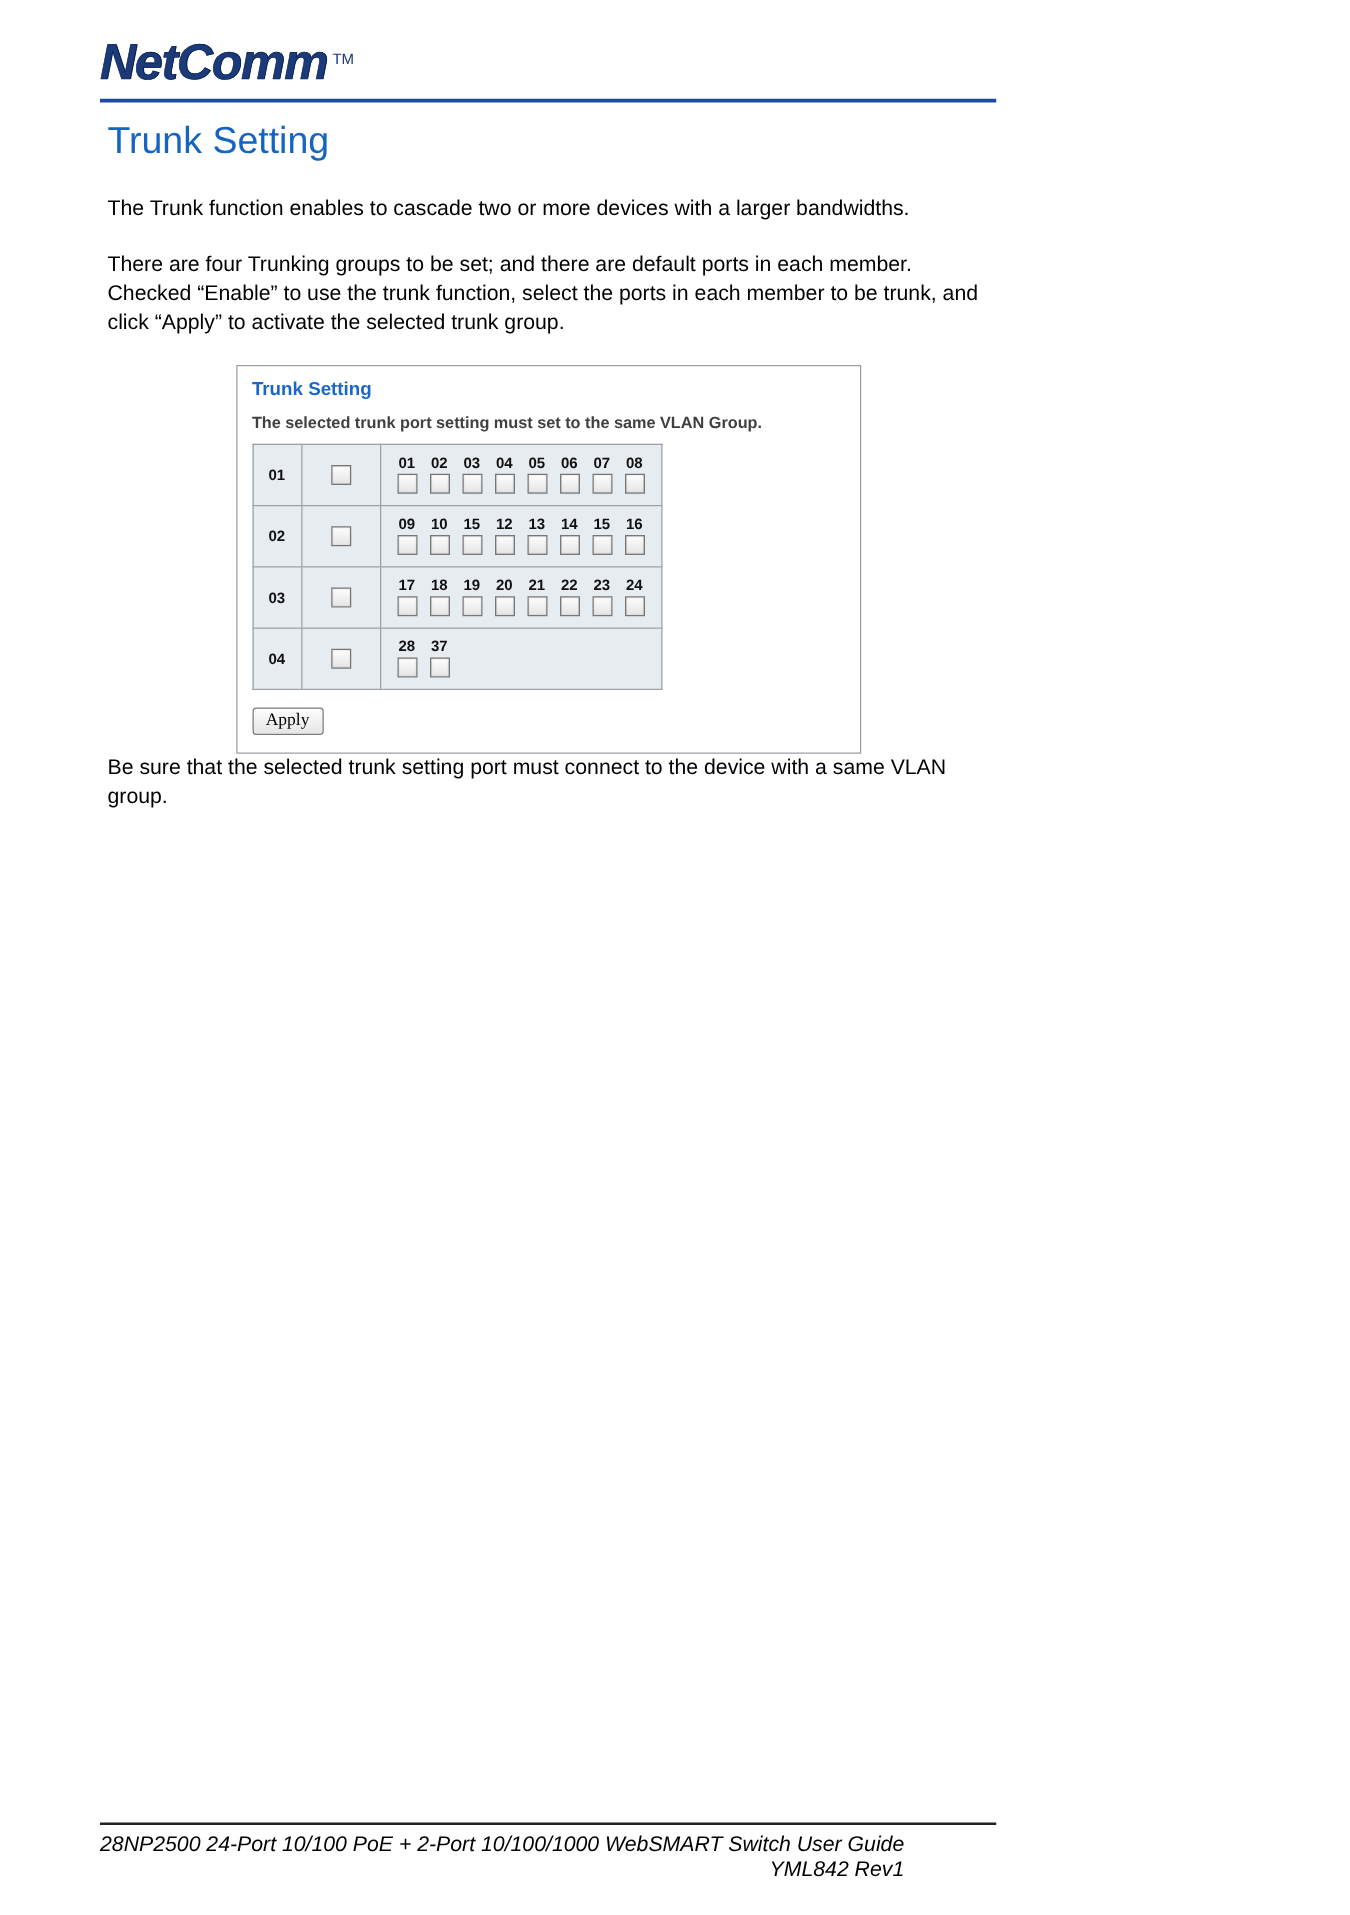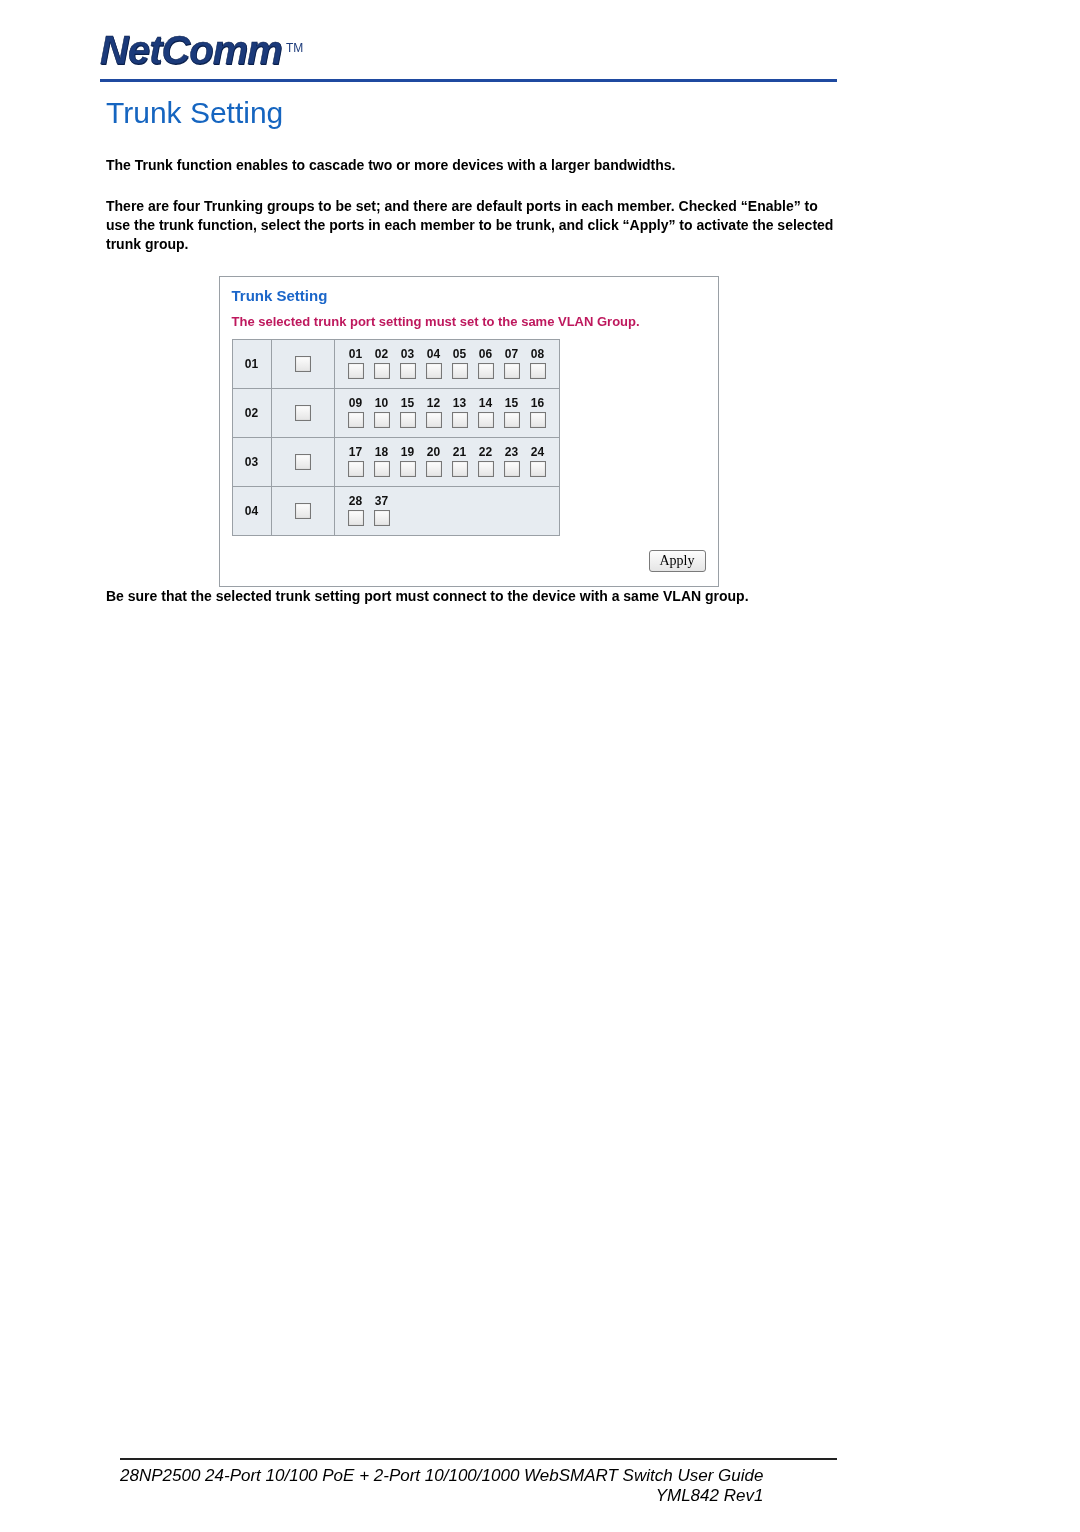--- a/index.html
+++ b/index.html
@@ -7,22 +7,21 @@
     padding: 0;
     background: #ffffff;
     font-family: Arial, Helvetica, sans-serif;
     color: #000;
   }
   .page {
     width: 877px;
     height: 1532px;
     position: relative;
     box-sizing: border-box;
-    padding: 28px 80px 0 60px;
-    margin-left: 40px;
+    padding: 28px 80px 0 80px;
   }
   .logo-row {
     display: flex;
     align-items: baseline;
     padding-bottom: 6px;
   }
   .logo {
     font-family: "Arial Black", Arial, sans-serif;
     font-size: 40px;
     font-weight: 900;
@@ -46,45 +45,44 @@
     border-top: 3px solid #1f4aa0;
     margin: 0 0 14px 0;
   }
   h1.section-title {
     color: #1565c0;
     font-weight: 400;
     font-size: 30px;
     margin: 10px 0 26px 6px;
   }
   p.body {
-    font-size: 14px;
+    font-size: 17px;
     line-height: 1.35;
     margin: 0 0 22px 6px;
     color: #000;
-    font-weight: bold;
   }
   .figure-wrap {
     margin: 8px auto 0 auto;
     width: 500px;
   }
   .panel {
     border: 1px solid #9aa0a6;
     background: #fff;
     padding: 10px 12px 14px 12px;
   }
   .panel-title {
     color: #1b66c9;
     font-weight: bold;
     font-size: 15px;
     margin: 0 0 10px 0;
   }
   .panel-note {
     font-size: 13px;
     font-weight: bold;
-    color: #be185d;
+    color: #404040;
     margin: 0 0 10px 0;
   }
   table.trunk {
     border-collapse: collapse;
   }
   table.trunk th, table.trunk td {
     border: 1px solid #9aa0a6;
     font-size: 12px;
     font-weight: bold;
     text-align: center;
@@ -124,21 +122,21 @@
   .checkbox {
     display: inline-block;
     width: 14px;
     height: 14px;
     border: 1px solid #777;
     background: linear-gradient(#fdfdfd, #e5e5e5);
     box-shadow: inset 0 0 1px #aaa;
     vertical-align: middle;
   }
   .apply-row {
-    text-align: right;
+    text-align: left;
     margin-top: 14px;
   }
   .apply-btn {
     display: inline-block;
     font-family: "Times New Roman", serif;
     font-size: 14px;
     padding: 2px 10px;
     border: 1px solid #7a7a7a;
     border-radius: 3px;
     background: linear-gradient(#fdfdfd, #e5e5e5);

